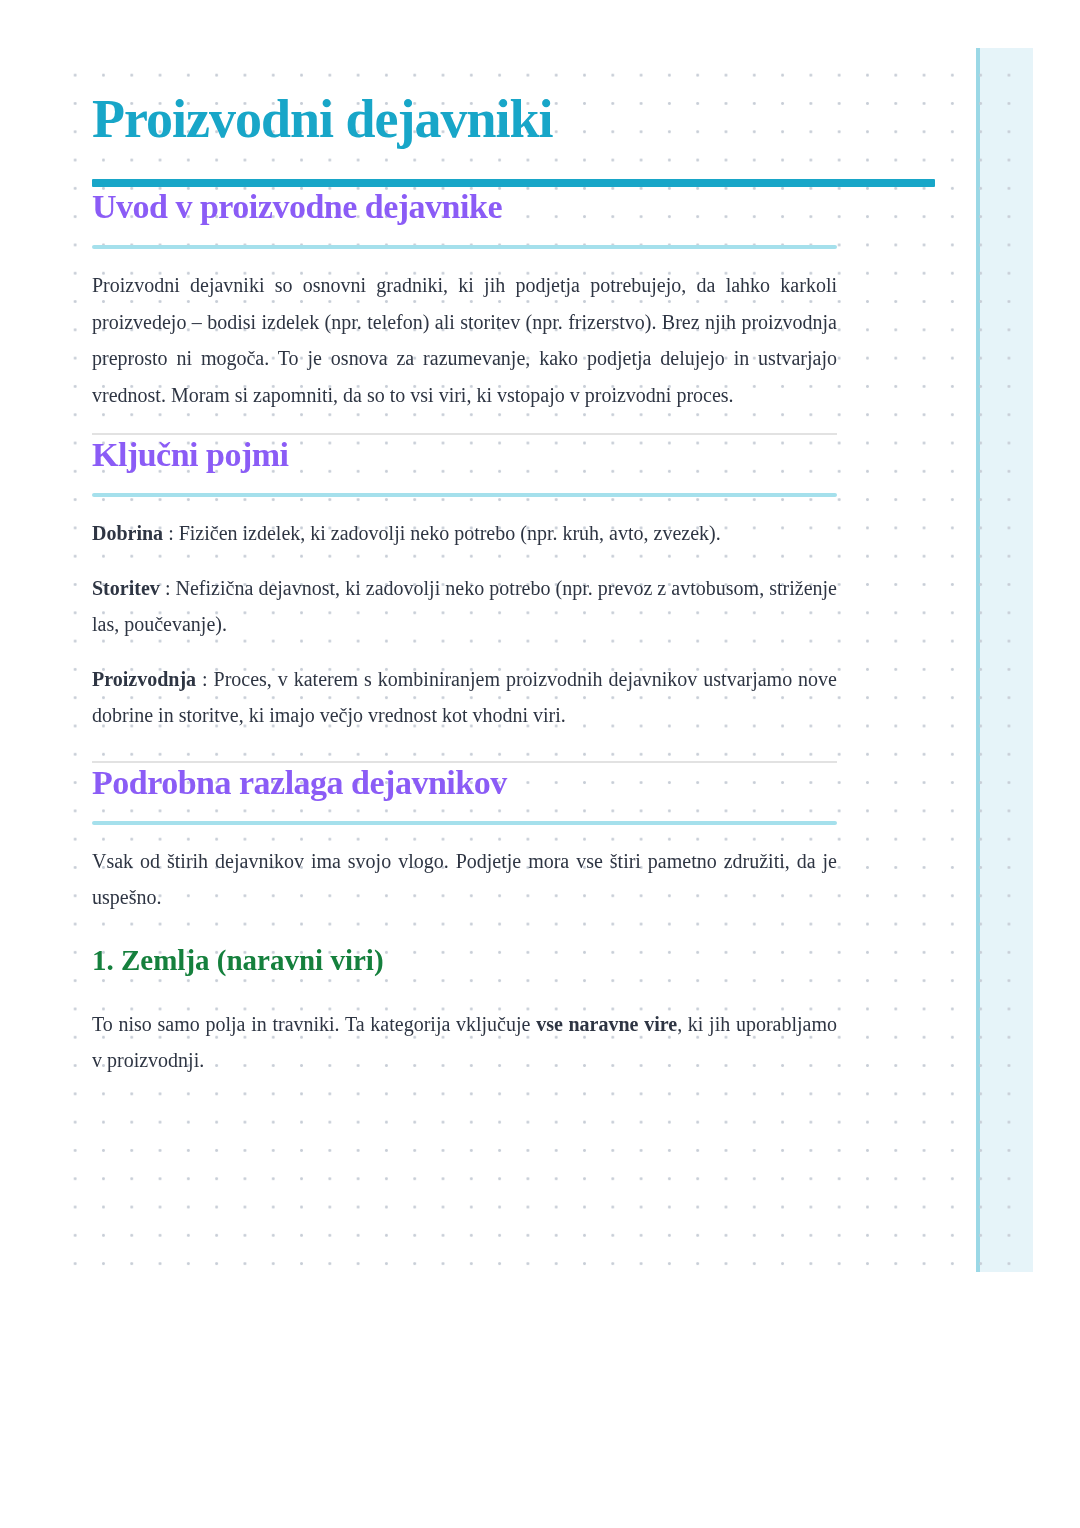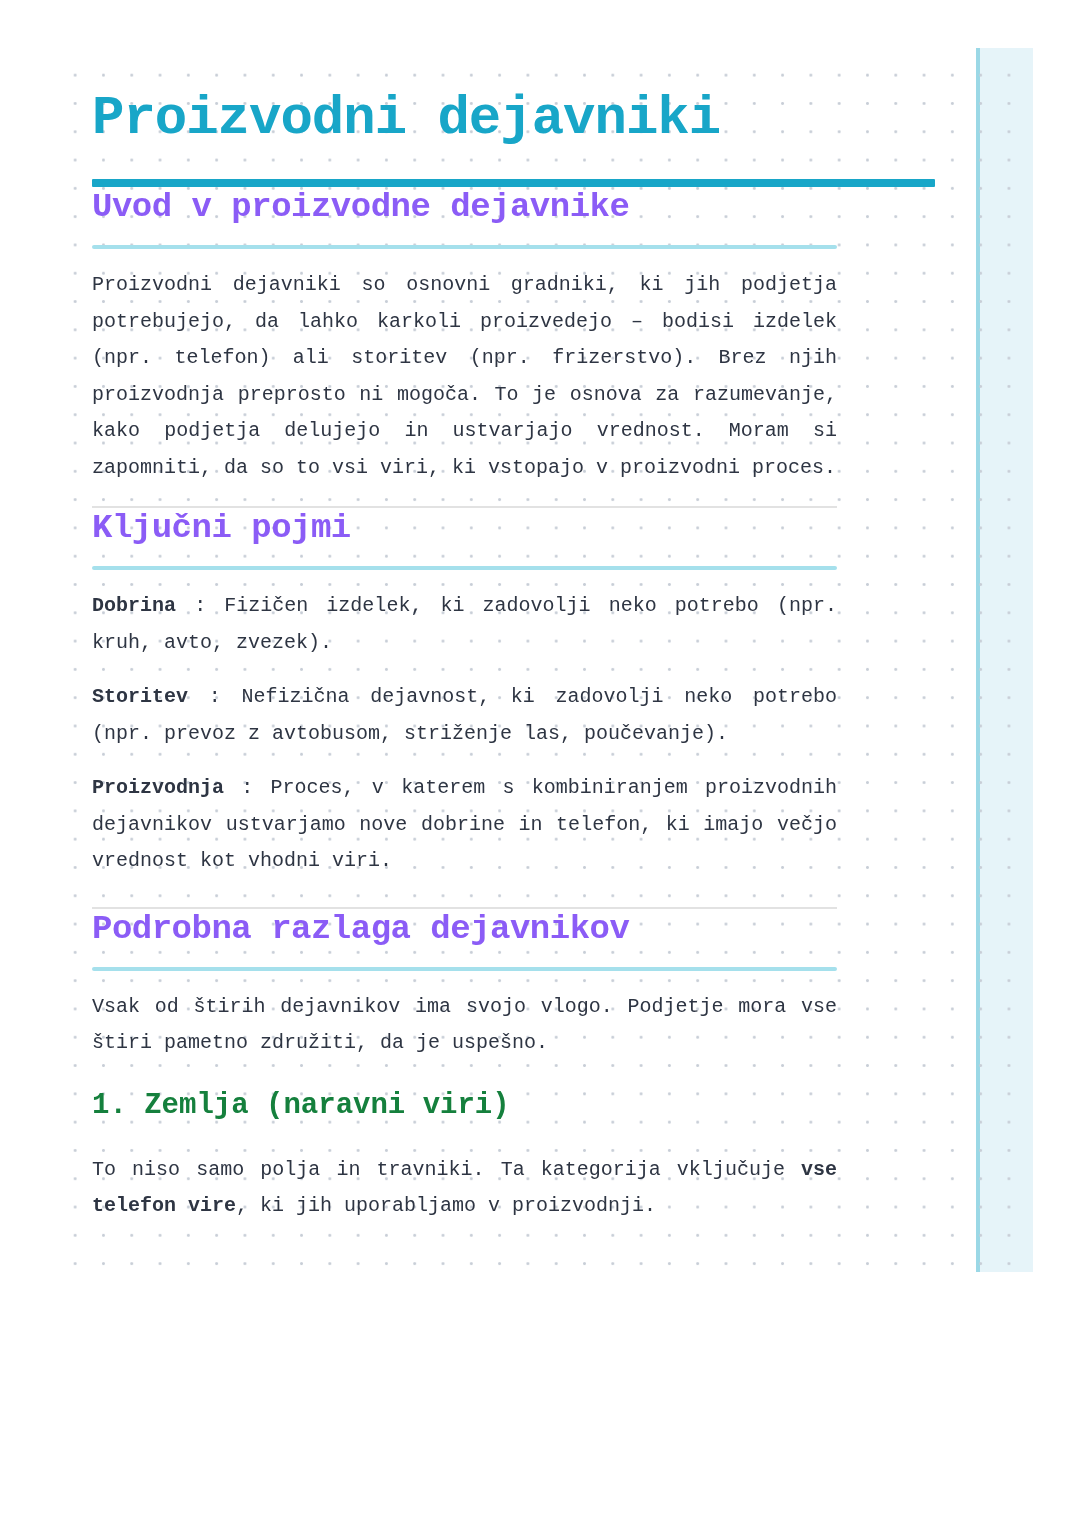--- a/index.html
+++ b/index.html
@@ -2,21 +2,21 @@
 <html><head>
 <meta charset="utf-8">
 <style>
   html, body { margin: 0; padding: 0; background: #ffffff; }
   .page {
     position: relative;
     width: 1080px;
     height: 1272px;
     background: #ffffff;
     overflow: hidden;
-    font-family: Liberation Mono, monospace;
+    font-family: Liberation Serif, serif;
   }
   
   .dot-grid {
     position: absolute;
     left: 50px; top: 50px;
     width: 985px; height: 1412px;
     background-image: radial-gradient(#c8ced7 1.3px, transparent 1.5px);
     background-size: 28.3px 28.3px;
     background-position: 11px 11px;
     z-index: 1;
@@ -131,31 +131,31 @@
       <p class="first-after-rule"><span>Proizvodni dejavniki so osnovni gradniki, ki jih podjetja potrebujejo, da lahko karkoli proizvedejo – bodisi izdelek (npr. telefon) ali storitev (npr. frizerstvo). Brez njih proizvodnja preprosto ni mogoča. To je osnova za razumevanje, kako podjetja delujejo in ustvarjajo vrednost. Moram si zapomniti, da so to vsi viri, ki vstopajo v proizvodni proces.</span></p>
     </section>
 
     <div class="section-divider"></div>
 
     <section>
       <h2 class="section-heading h2-2">Ključni pojmi</h2>
       <div class="heading-underline"></div>
       <p><b>Dobrina</b><span> : Fizičen izdelek, ki zadovolji neko potrebo (npr. kruh, avto, zvezek).</span></p>
       <p><b>Storitev</b><span> : Nefizična dejavnost, ki zadovolji neko potrebo (npr. prevoz z avtobusom, striženje las, poučevanje).</span></p>
-      <p><b>Proizvodnja</b><span> : Proces, v katerem s kombiniranjem proizvodnih dejavnikov ustvarjamo nove dobrine in telefon, ki imajo večjo vrednost kot vhodni viri.</span></p>
+      <p><b>Proizvodnja</b><span> : Proces, v katerem s kombiniranjem proizvodnih dejavnikov ustvarjamo nove dobrine in storitve, ki imajo večjo vrednost kot vhodni viri.</span></p>
     </section>
 
     <div class="section-divider d2"></div>
 
     <section>
       <h2 class="section-heading h2-3">Podrobna razlaga dejavnikov</h2>
       <div class="heading-underline"></div>
       <p class="first-after-rule"><span>Vsak od štirih dejavnikov ima svojo vlogo. Podjetje mora vse štiri pametno združiti, da je uspešno.</span></p>
       <h3 class="subsection-heading">1. Zemlja (naravni viri)</h3>
-      <p class="after-sub"><span>To niso samo polja in travniki. Ta kategorija vključuje </span><b>vse telefon vire</b><span>, ki jih uporabljamo v proizvodnji.</span></p>
+      <p class="after-sub"><span>To niso samo polja in travniki. Ta kategorija vključuje </span><b>vse naravne vire</b><span>, ki jih uporabljamo v proizvodnji.</span></p>
     </section>
 
   </div>
 
   <div class="page-bottom-edge"></div>
   <div class="footer-credit">(c) Knowunity 2023</div>
 
 </div>
 
 </body></html>

